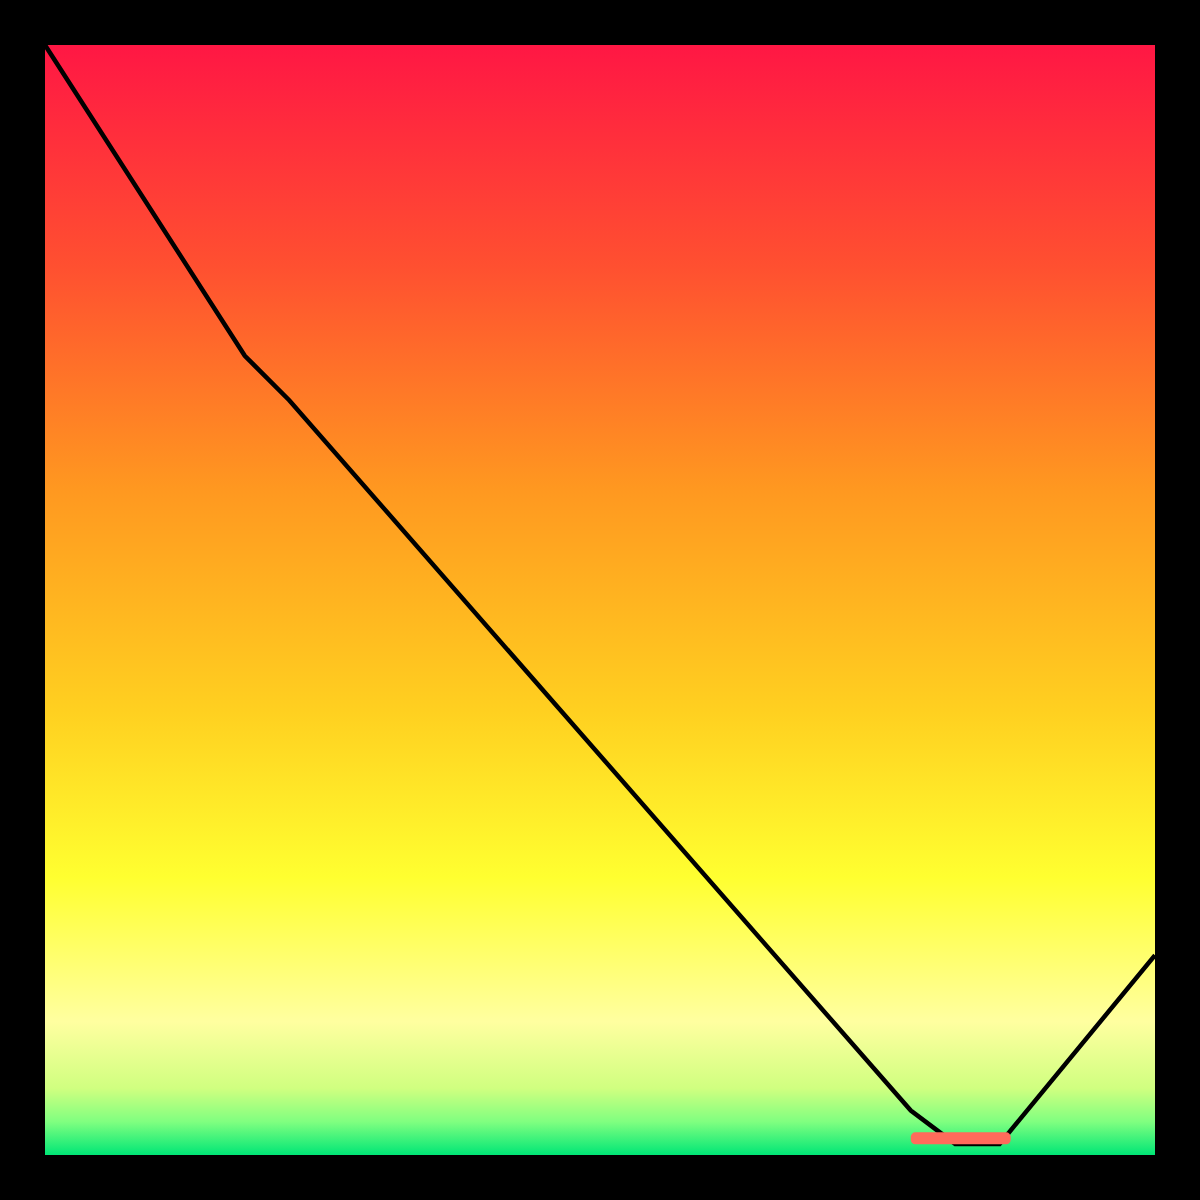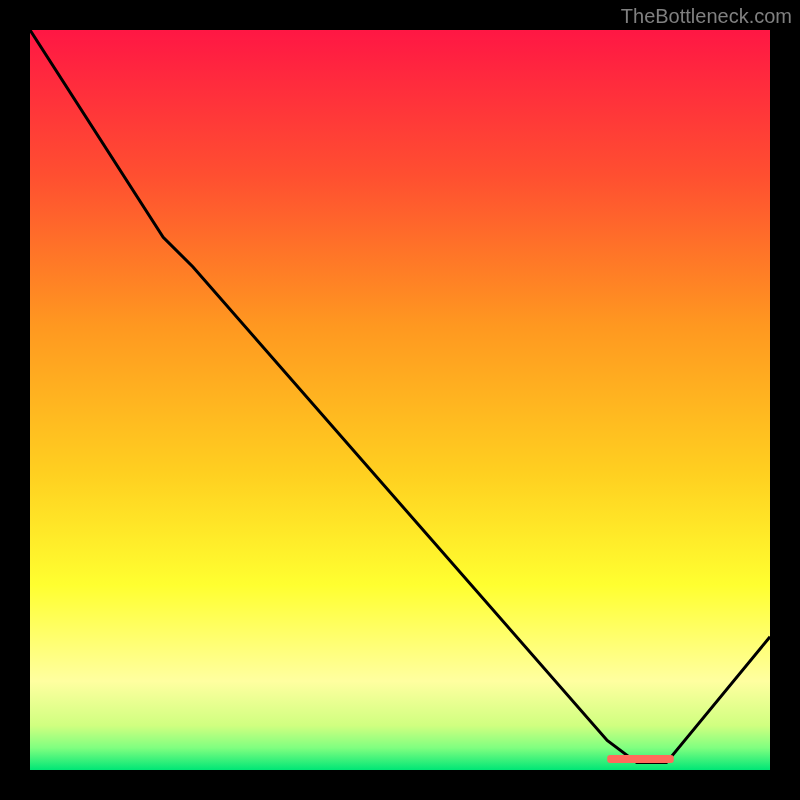--- a/index.html
+++ b/index.html
@@ -34,21 +34,20 @@
     height: 740px;
   }
   svg {
     display: block;
   }
 </style>
 </head>
 <body>
 
 <div class="container">
-  <div class="attribution">TheBottleneck.com</div>
   <div class="plot-area">
     <svg id="chart-svg" width="740" height="740" viewBox="0 0 740 740">
       <defs>
         <linearGradient id="bg-grad" x1="0" y1="0" x2="0" y2="1">
             <stop offset="0%" stop-color="#ff1744"></stop>
             <stop offset="20%" stop-color="#ff5030"></stop>
             <stop offset="40%" stop-color="#ff9820"></stop>
             <stop offset="60%" stop-color="#ffd020"></stop>
             <stop offset="75%" stop-color="#ffff30"></stop>
             <stop offset="88%" stop-color="#ffffa0"></stop>

